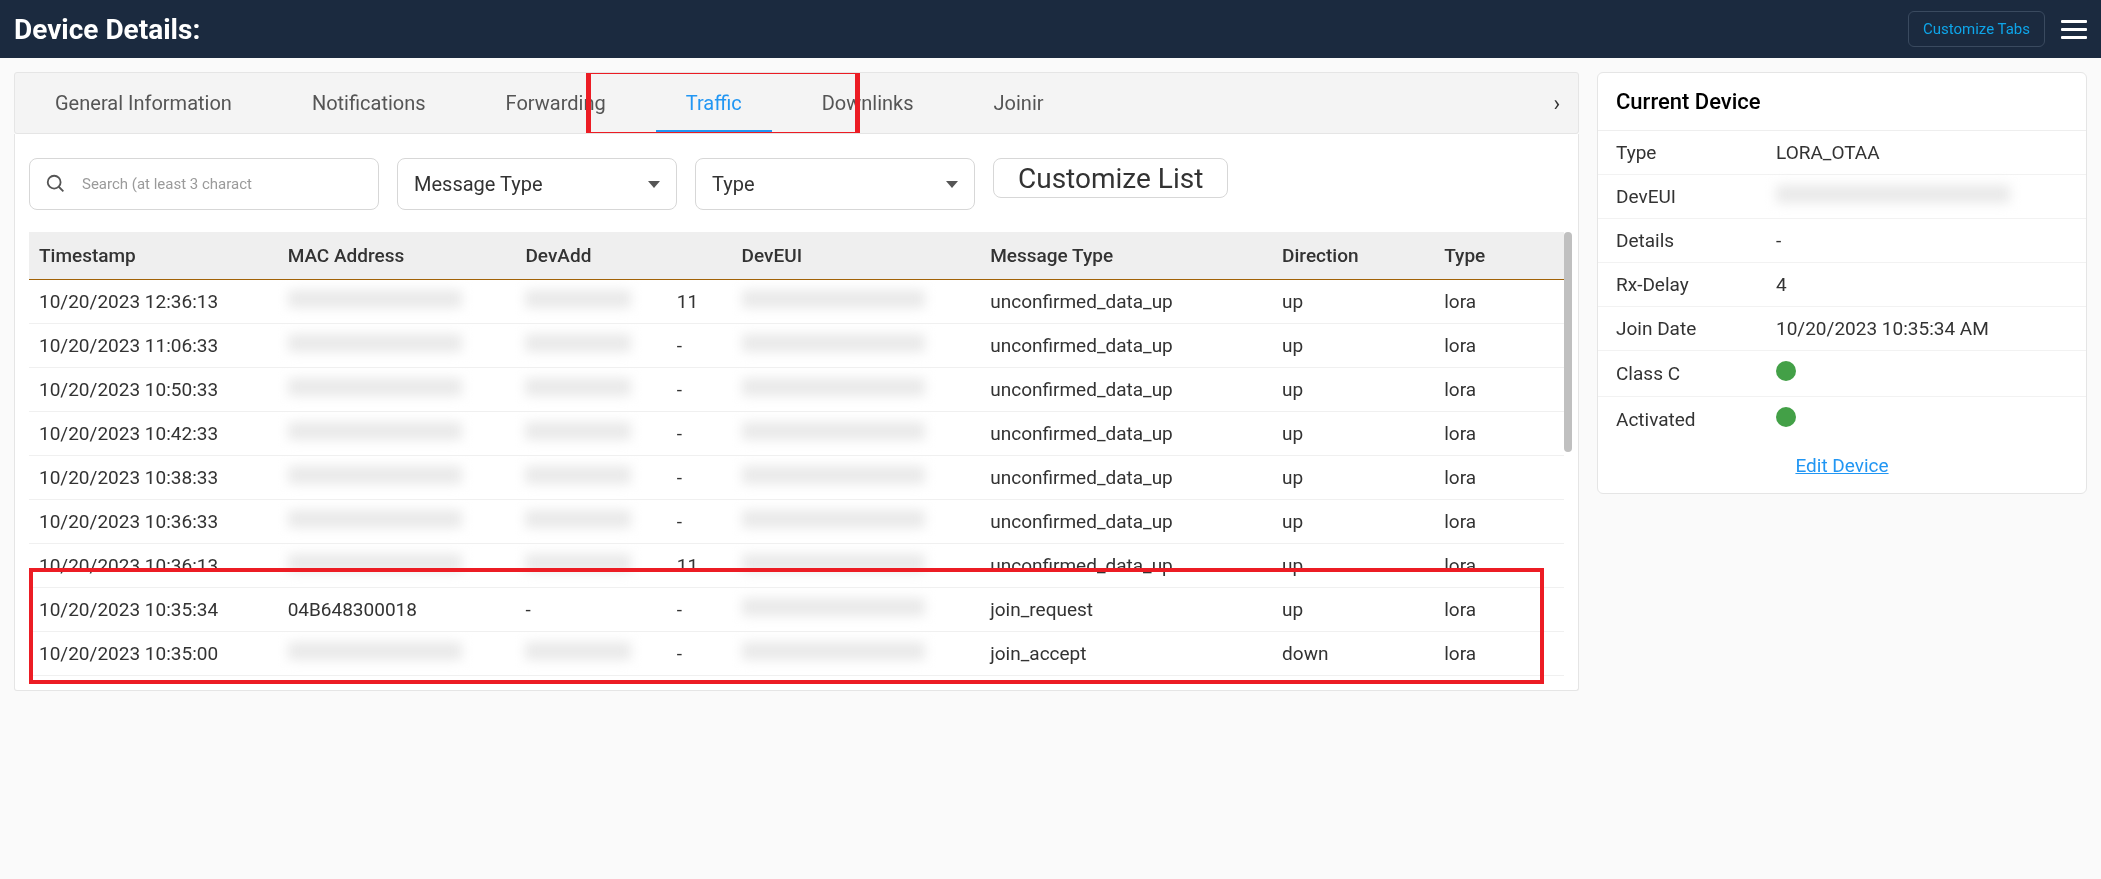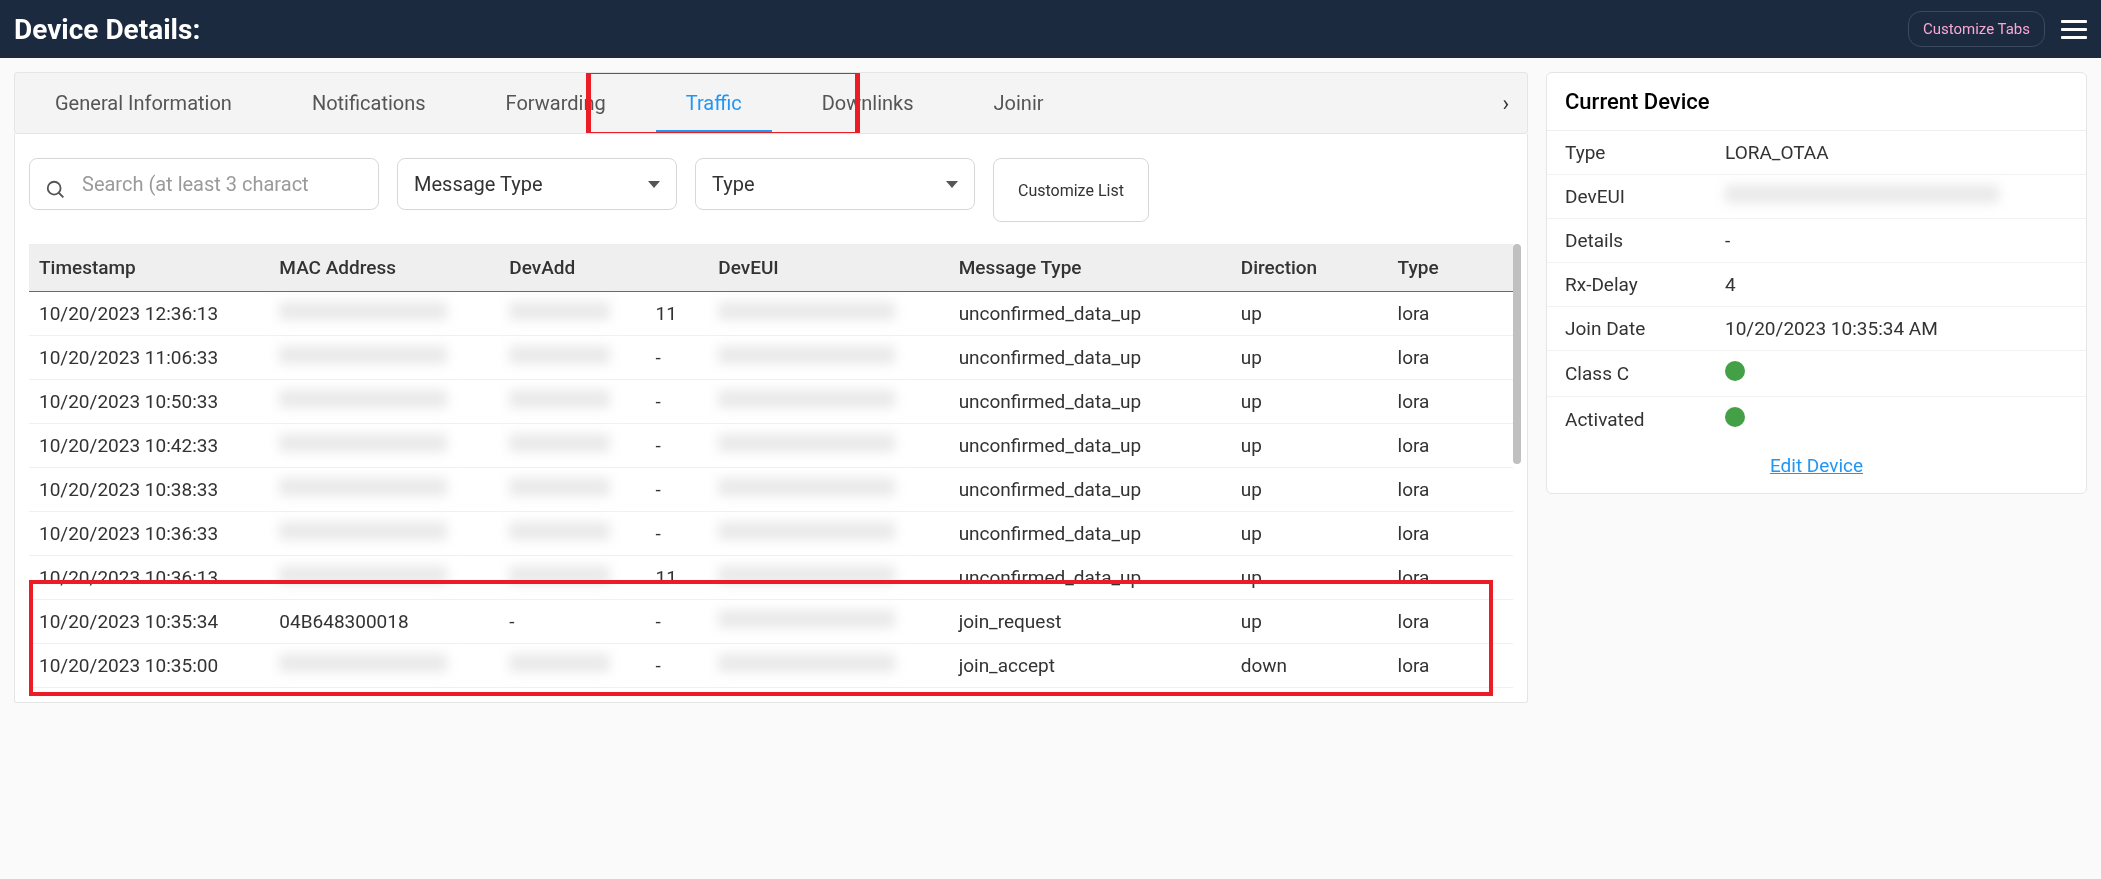--- a/index.html
+++ b/index.html
@@ -1,60 +1,60 @@
 <!DOCTYPE html>
 <html><head>
 <meta charset="utf-8">
 <style>
 * { box-sizing: border-box; margin: 0; padding: 0; font-family: -apple-system, BlinkMacSystemFont, "Segoe UI", Roboto, sans-serif; }
 body { background: #fafafa; width: 2101px; }
 
 .topbar { background: #1b2a3f; color: #fff; height: 58px; display: flex; align-items: center; padding: 0 14px; justify-content: space-between; }
 .topbar h1 { font-size: 28px; font-weight: 700; }
 .topbar-right { display: flex; align-items: center; gap: 16px; }
-.btn-customize-tabs { background: transparent; border: 1px solid #3a4a5f; color: #f9a8d4; border-radius: 13px; padding: 8px 14px; font-size: 15px; cursor: pointer; }
+.btn-customize-tabs { background: transparent; border: 1px solid #3a4a5f; color: #0ea5e9; border-radius: 6px; padding: 8px 14px; font-size: 15px; cursor: pointer; }
 .menu-icon { display: inline-flex; flex-direction: column; gap: 5px; cursor: pointer; }
 .menu-icon span { display:block; width: 26px; height: 3px; background: #fff; border-radius: 1px; }
 
 .content-row { display: flex; gap: 18px; padding: 0 0 0 0; }
 
 .left-col { flex: 1; padding: 14px 0 14px 14px; }
 
 .tabs { background: #f4f4f4; border: 1px solid #e5e5e5; border-radius: 3px; display: flex; align-items: center; height: 62px; position: relative; overflow: hidden; }
 .tab { padding: 0 40px; height: 100%; display: flex; align-items: center; font-size: 20px; color: #555; cursor: pointer; white-space: nowrap; position: relative; }
 .tab.active { color: #2196f3; }
 .tab.active::after { content:""; position:absolute; left:10px; right:10px; bottom:0; height:3px; background:#2196f3; }
 .tab-highlight-blue { position:absolute; border:5px solid #ec1c24; pointer-events:none; }
 .tabs .chevron { margin-left:auto; padding:0 18px; color:#333; font-size:22px; cursor:pointer; }
 
 .panel { background: #fff; border: 1px solid #e5e5e5; border-top: none; border-radius: 0 0 3px 3px; padding: 24px 14px 14px 14px; }
 
 .controls { display: flex; gap: 18px; margin-bottom: 22px; }
 .search-box { position: relative; width: 350px; }
-.search-box input { width: 100%; height: 52px; border: 1px solid #d7d7d7; border-radius: 8px; padding: 0 14px 0 52px; font-size: 20px; color: #333; }
+.search-box input { width: 100%; height: 52px; border: 1px solid #d7d7d7; border-radius: 8px; padding: 0 14px 0 52px; font-size: 15px; color: #333; }
 .search-box input::placeholder { color: #9a9a9a; }
 .search-box .sicon { position:absolute; left:16px; top:50%; transform:translateY(-50%); width:22px; height:22px; }
 .search-box .sicon svg { width:100%; height:100%; }
 
 .select-box { width: 280px; height: 52px; border: 1px solid #d7d7d7; border-radius: 8px; display:flex; align-items:center; justify-content:space-between; padding:0 16px; font-size:20px; color:#333; cursor:pointer; background:#fff; }
 .select-box .caret { width:0;height:0;border-left:6px solid transparent;border-right:6px solid transparent;border-top:7px solid #555; }
 
-.btn-customize-list { height: 64px; border: 1px solid #d7d7d7; border-radius: 8px; background:#fff; padding:0 24px; font-size:16px; color:#333; cursor:pointer; }
+.btn-customize-list { height: 40px; border: 1px solid #d7d7d7; border-radius: 8px; background:#fff; padding:0 24px; font-size:28px; color:#333; cursor:pointer; }
 
 .table-wrap { position: relative; }
 .table { width: 100%; border-collapse: collapse; table-layout: fixed; }
 .table th { background: #efefef; text-align: left; font-weight: 500; color: #333; font-size: 19px; padding: 12px 10px; border-bottom: 1px solid #a16207; }
 .table td { padding: 10px 10px; font-size: 19px; color: #333; border-bottom: 1px solid #f0f0f0; white-space: nowrap; overflow: hidden; text-overflow: ellipsis; }
 .blur { filter: blur(6px); color:#bbb; background:#e9e9e9; border-radius:2px; display:inline-block; width:80%; height:18px; }
 
 .highlight-box-red { position:absolute; border:4px solid #ec1c24; pointer-events:none; }
 
 .scrollbar-stub { position:absolute; right:-8px; top:0; width:8px; height:220px; background:#c0c0c0; border-radius:4px; }
 
-.right-col { width: 555px; padding: 14px 14px 14px 0; }
+.right-col { width: 504px; padding: 14px 14px 14px 0; }
 .card { background:#fff; border:1px solid #e5e5e5; border-radius:6px; }
 .card h2 { font-size:22px; font-weight:500; padding:16px 18px; border-bottom:1px solid #eee; }
 .kv { display:flex; align-items:center; padding:10px 18px; font-size:19px; border-bottom:1px solid #f2f2f2; }
 .kv:last-of-type { border-bottom:none; }
 .kv .k { width: 160px; color:#333; }
 .kv .v { flex:1; color:#333; }
 .dot-green { width:20px; height:20px; border-radius:50%; background:#43a047; display:inline-block; }
 .edit-link { display:block; text-align:center; padding:12px 0 16px; color:#2196f3; text-decoration:underline; font-size:19px; cursor:pointer; }
 </style>
 </head>

